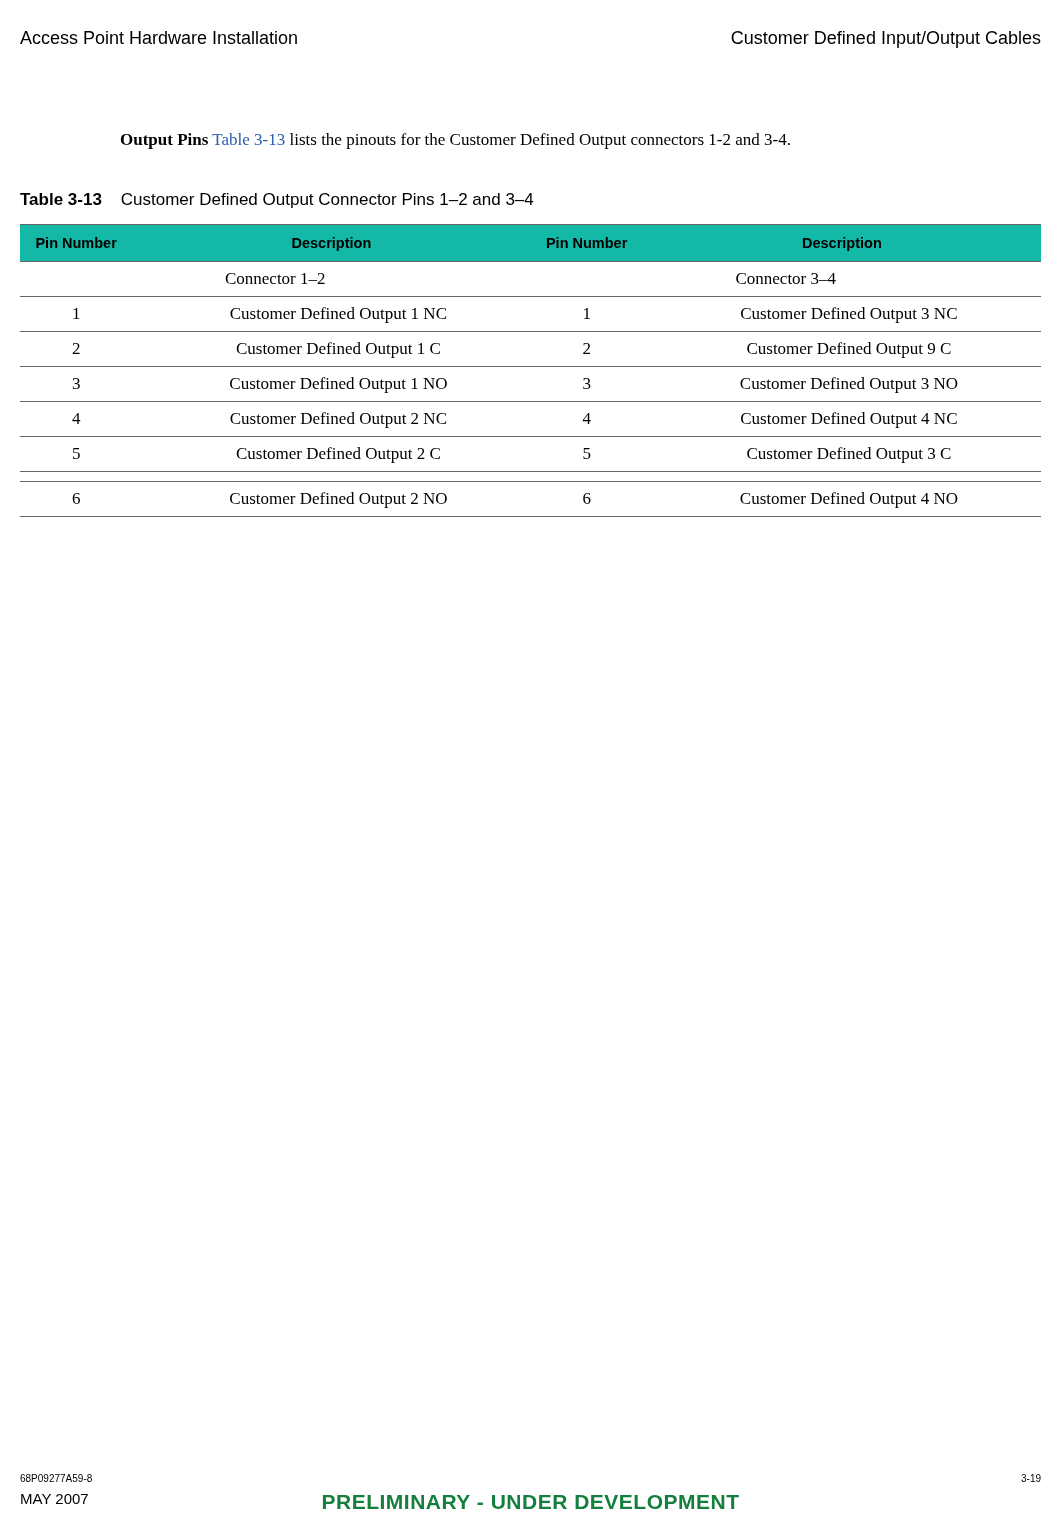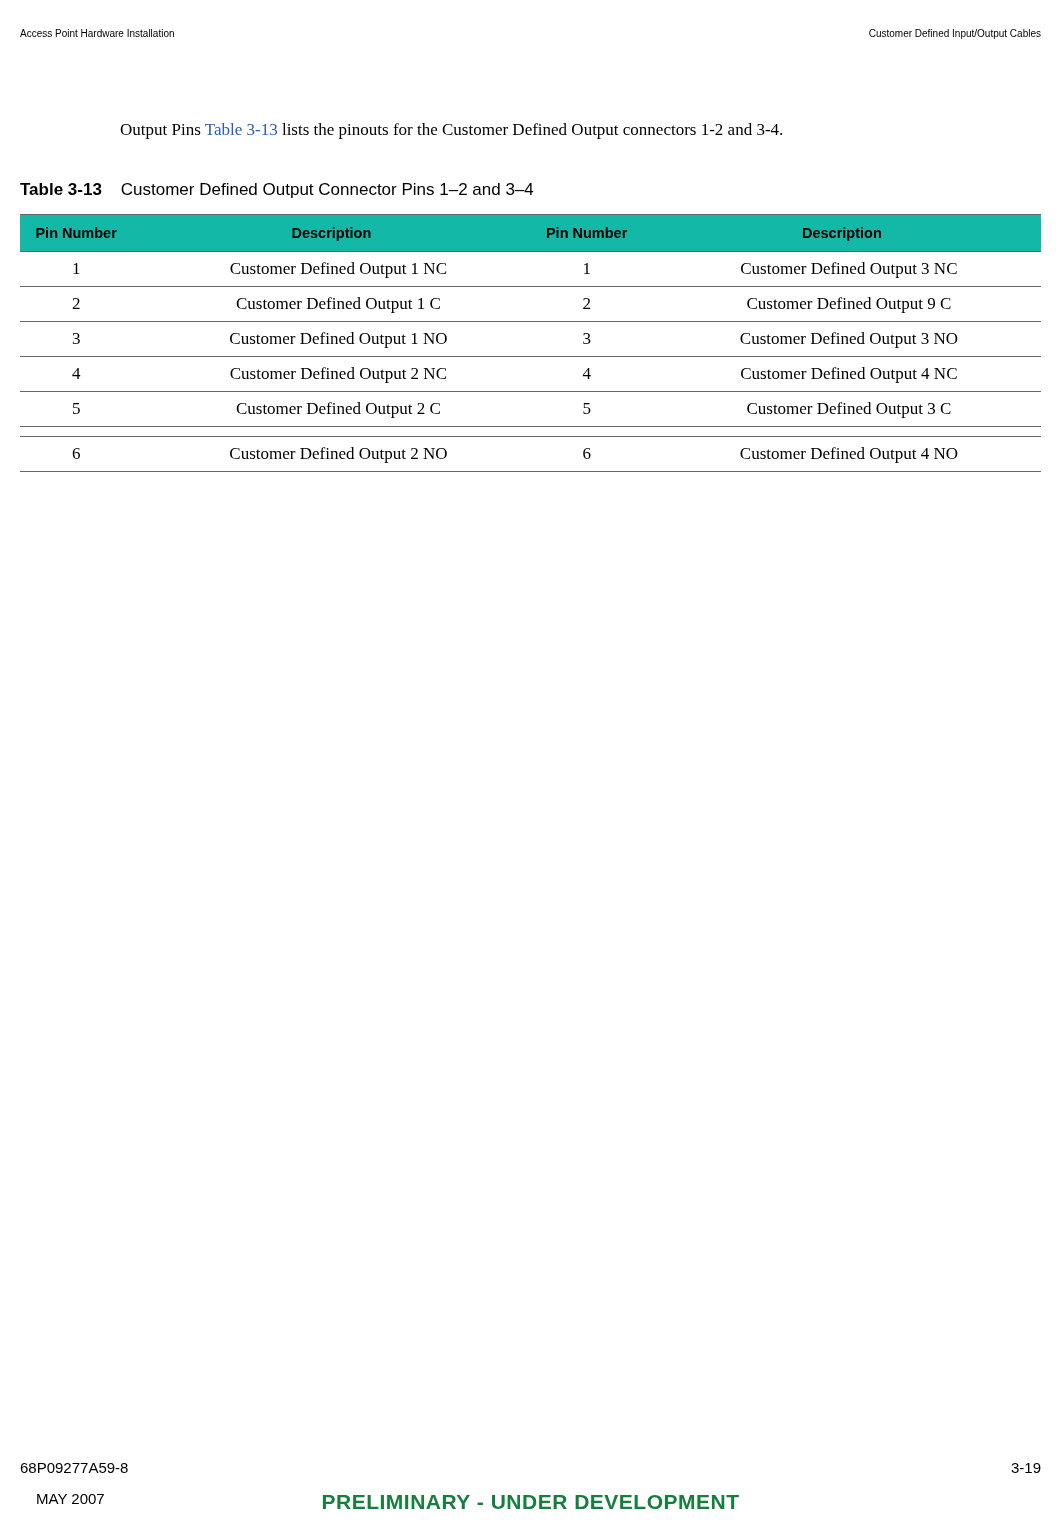--- a/index.html
+++ b/index.html
@@ -13,32 +13,32 @@
       color: #000;
       width: 1061px;
       height: 1527px;
       position: relative;
       padding: 28px 20px 0 20px;
     }
     .header {
       display: flex;
       justify-content: space-between;
       font-family: Verdana, Arial, sans-serif;
-      font-size: 10px;
+      font-size: 18px;
       margin-bottom: 80px;
     }
     .body-para {
       margin-left: 100px;
       margin-right: 20px;
       font-size: 17px;
       line-height: 1.35;
       margin-bottom: 38px;
     }
     .body-para .bold {
-      font-weight: normal;
+      font-weight: bold;
     }
     .body-para .link {
       color: #2a5db0;
     }
     .table-caption {
       font-family: Verdana, Arial, sans-serif;
       font-size: 17px;
       margin-bottom: 14px;
     }
     .table-caption .bold {
@@ -87,33 +87,32 @@
     .footer {
       position: absolute;
       left: 20px;
       right: 20px;
       bottom: 20px;
       font-family: Verdana, Arial, sans-serif;
     }
     .footer-top {
       display: flex;
       justify-content: space-between;
-      font-size: 15px;
-      margin-bottom: 14px;
+      font-size: 10px;
+      margin-bottom: 6px;
     }
     .footer-bottom {
       display: flex;
       justify-content: flex-start;
       align-items: baseline;
       font-size: 15px;
       position: relative;
     }
     .footer-bottom .date {
       margin-right: 30px;
-      margin-left: 16px;
     }
     .footer-bottom .watermark {
       position: absolute;
       left: 50%;
       transform: translateX(-50%);
       color: #15803d;
       font-weight: bold;
       font-size: 21px;
       letter-spacing: 0.5px;
     }
@@ -139,20 +138,24 @@
 <table>
   <thead>
     <tr>
       <th>Pin Number</th>
       <th>Description</th>
       <th>Pin Number</th>
       <th>Description</th>
     </tr>
   </thead>
   <tbody>
+    <tr class="subhead">
+      <td colspan="2">Connector 1–2</td>
+      <td colspan="2">Connector 3–4</td>
+    </tr>
     <tr>
       <td class="pin">1</td>
       <td class="desc">Customer Defined Output 1 NC</td>
       <td class="pin">1</td>
       <td class="desc">Customer Defined Output 3 NC</td>
     </tr>
     <tr>
       <td class="pin">2</td>
       <td class="desc">Customer Defined Output 1 C</td>
       <td class="pin">2</td>

